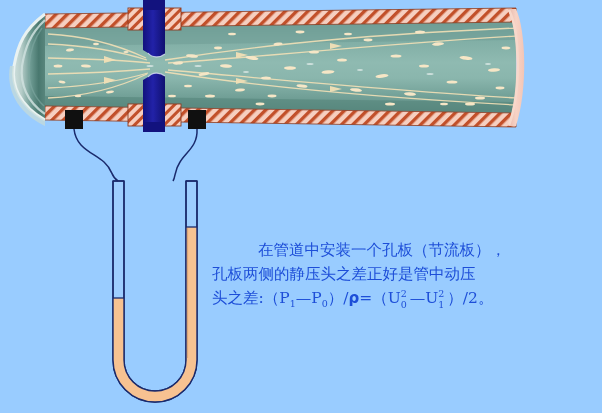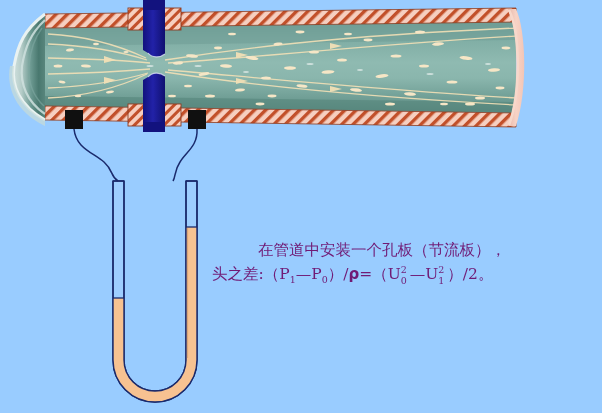--- a/index.html
+++ b/index.html
@@ -23,21 +23,21 @@
     position: absolute;
     left: 0;
     top: 0;
   }
   
   #caption {
     position: absolute;
     left: 212px;
     top: 238px;
     width: 380px;
-    color: #701a75;
+    color: #1d4ed8;
     font-family: "DejaVu Serif", "Liberation Serif", serif;
     font-size: 15.5px;
     line-height: 24px;
     letter-spacing: 0px;
     white-space: nowrap;
   }
   #caption .ln { display: block; }
   #caption .indent { padding-left: 46px; }
   .mathvar {
     font-family: "DejaVu Serif", "Liberation Serif", serif;
@@ -271,16 +271,17 @@
 
       <line x1="113" y1="298" x2="124" y2="298" stroke="#1a2a6c" stroke-width="1.3"></line>
       <line x1="186" y1="227" x2="197" y2="227" stroke="#1a2a6c" stroke-width="1.3"></line>
 
       <line x1="187.5" y1="228" x2="187.5" y2="358" stroke="#c99468" stroke-width="1.2" opacity="0.6"></line>
     </g>
   </svg>
 
   <div id="caption">
     <span class="ln indent">在管道中安装一个孔板（节流板），</span>
+    <span class="ln">孔板两侧的静压头之差正好是管中动压</span>
     <span class="ln"><span>头之差:（</span><span class="mathvar">P</span><sub class="ix">1</sub><span>—</span><span class="mathvar">P</span><sub class="ix">0</sub><span>）/</span><span class="rho">ρ</span><span>=（</span><span class="mathvar">U</span><span class="sb"><span class="n">2</span><span class="d">0</span></span><span>—</span><span class="mathvar">U</span><span class="sb"><span class="n">2</span><span class="d">1</span></span><span>）/2</span><span>。</span></span>
   </div>
 
 </div>
 
 </body></html>

